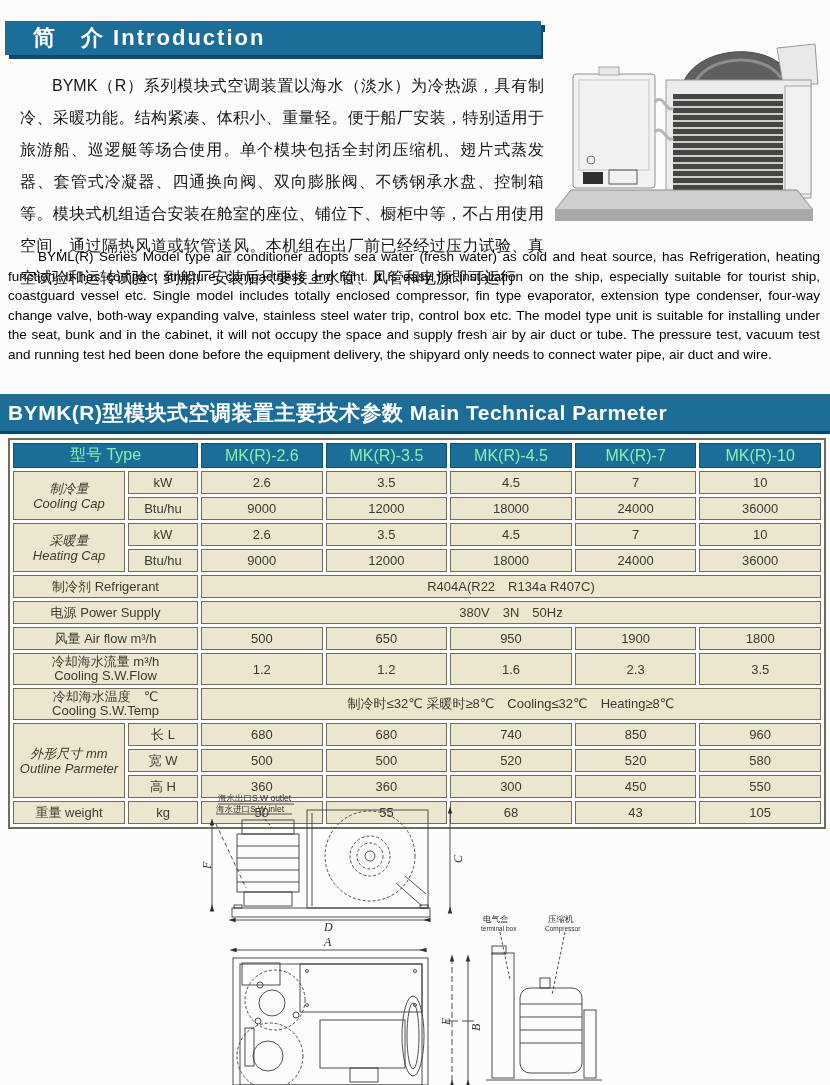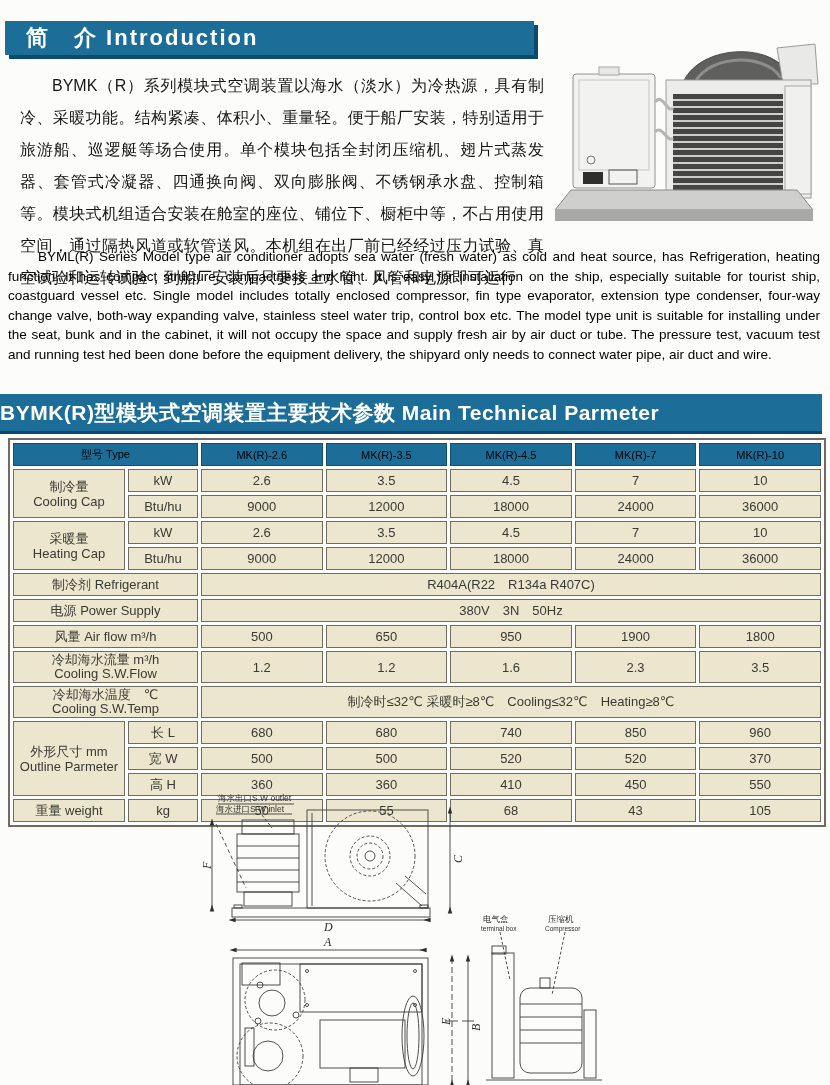--- a/index.html
+++ b/index.html
@@ -6,45 +6,45 @@
   body{
     width:830px;height:1085px;position:relative;overflow:hidden;
     background:#fcfcfa;
     font-family:"Liberation Sans","DejaVu Sans",sans-serif;
     color:#1e1e1e;
   }
   .hdr{
     position:absolute;background:#1c6e99;color:#fff;font-weight:bold;
     display:flex;align-items:center;
   }
-  .hdr1{left:5px;top:21px;width:508px;height:34px;font-size:22px;padding-left:21px;
+  .hdr1{left:5px;top:21px;width:508px;height:34px;font-size:22px;padding-left:28px;
         letter-spacing:2px;box-shadow:4px 4px 0 #0b4a6d;}
-  .hdr2{left:0;top:394px;width:822px;height:37px;font-size:21px;
+  .hdr2{left:0;top:394px;width:822px;height:37px;font-size:21px;padding-left:8px;
         letter-spacing:.5px;box-shadow:0 3px 0 #0b4a6d;}
   .intro-zh{
     position:absolute;left:8px;top:58px;width:524px;margin:12px;
     font-size:16px;line-height:32px;text-align:justify;text-indent:2em;color:#161616;
   }
   .intro-en{
     position:absolute;left:8px;top:247px;width:812px;margin:0;
     font-size:13.5px;line-height:19.5px;text-align:justify;text-indent:30px;color:#000000;
   }
   .photo{position:absolute;left:543px;top:32px;width:287px;height:208px;}
   .tblwrap{position:absolute;left:8px;top:438px;width:814px;border:2px solid #6e6d60;background:#fff;}
   table.spec{border-collapse:separate;border-spacing:3px;width:100%;table-layout:fixed;}
   table.spec td,table.spec th{
     border:1px solid #6e6d60;background:#ece6cf;color:#3a3a32;
     font-size:13px;text-align:center;vertical-align:middle;padding:1px 2px;height:19px;
     font-weight:normal;overflow:hidden;
   }
   table.spec th.model,table.spec th.typehdr{
-    background:#1c6e99;color:#000000;border-color:#11516f;font-size:11px;
+    background:#1c6e99;color:#86efac;border-color:#11516f;font-size:16px;
   }
   td.two{line-height:14px;height:32px;margin-left:27px;}
-  td.lbl div{line-height:15px;}
+  td.lbl div{line-height:15px;font-style:italic;}
   .drw{position:absolute;left:200px;top:788px;width:420px;height:297px;}
   .drw text{fill:#2e2e2e;}
   .dimletter{font-family:"Liberation Serif","DejaVu Serif",serif;font-style:italic;font-size:12px;}
   .cnlbl{font-size:8.5px;}
   .enlbl{font-size:6.5px;fill:#555;}
 </style>
 </head>
 <body>
 
 <div class="hdr hdr1">
@@ -202,27 +202,27 @@
     <td>740</td>
     <td>850</td>
     <td>960</td>
   </tr>
   <tr>
     <td>宽 W</td>
     <td>500</td>
     <td>500</td>
     <td>520</td>
     <td>520</td>
-    <td>370</td>
+    <td>580</td>
   </tr>
   <tr>
     <td>高 H</td>
     <td>360</td>
     <td>360</td>
-    <td>410</td>
+    <td>300</td>
     <td>450</td>
     <td>550</td>
   </tr>
   <tr>
     <td>重量  weight</td>
     <td>kg</td>
     <td>50</td>
     <td>55</td>
     <td>68</td>
     <td>43</td>

